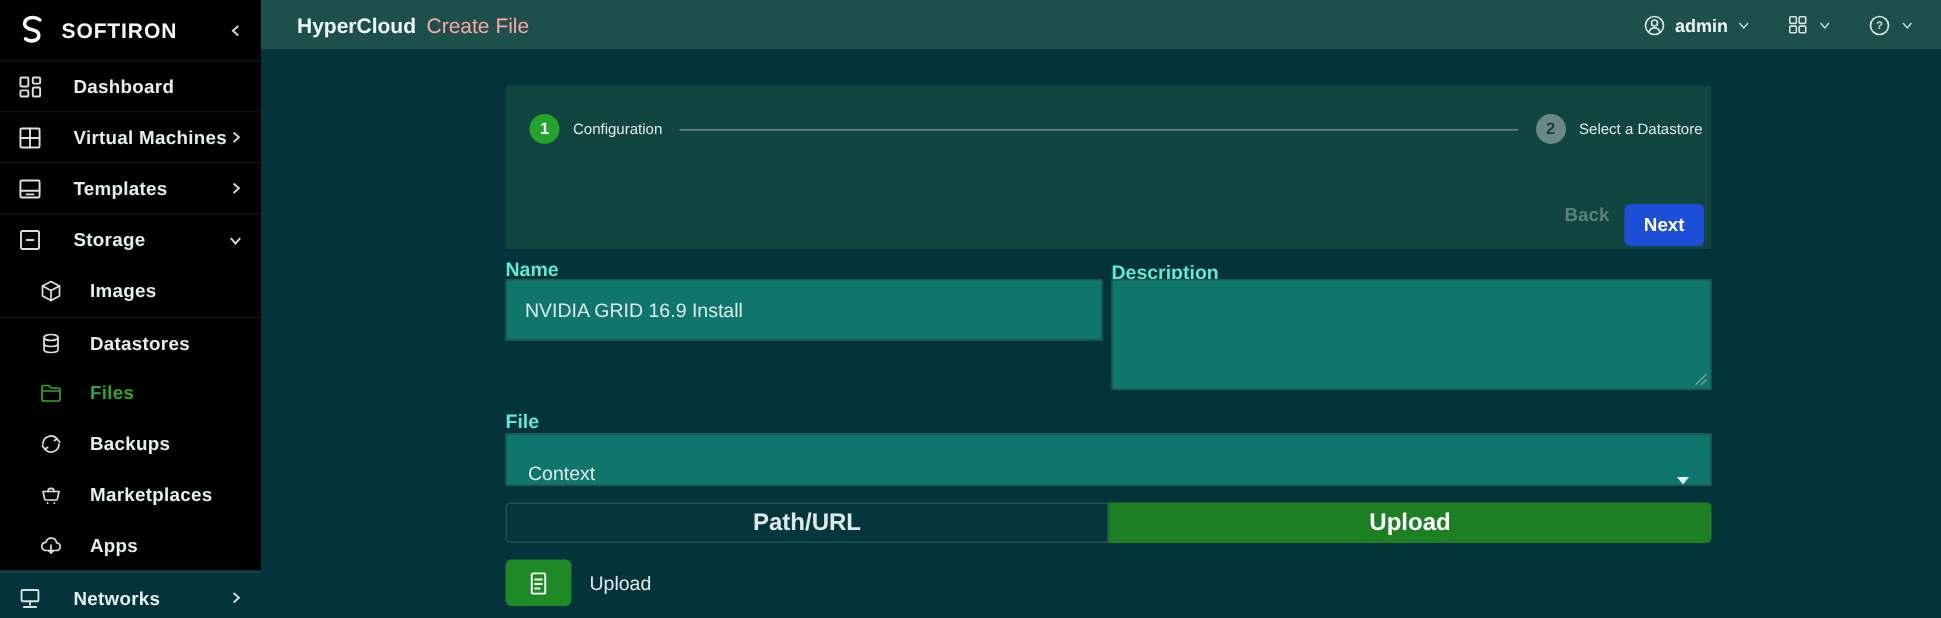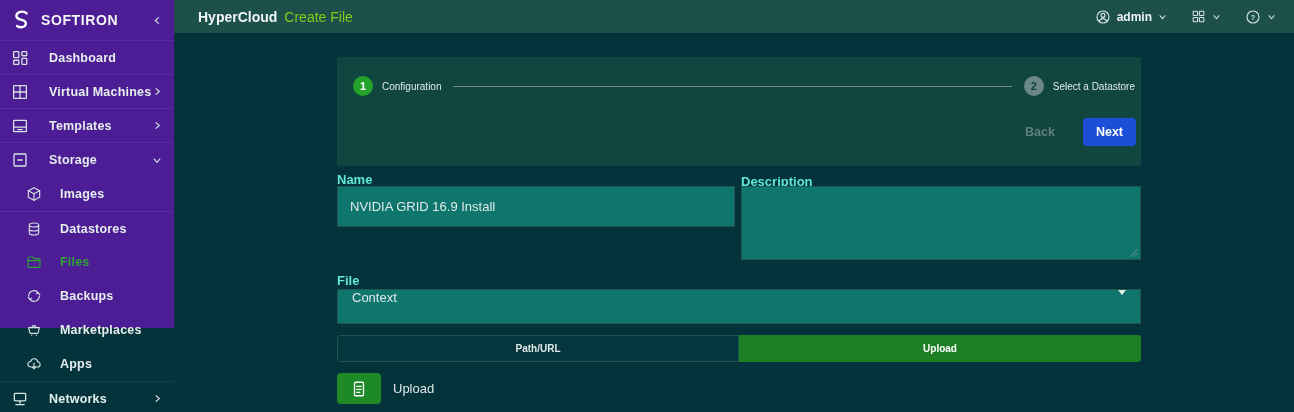--- a/index.html
+++ b/index.html
@@ -1,73 +1,73 @@
 <!DOCTYPE html>
 <html><head>
 <meta charset="utf-8">
 <style>
   * { box-sizing: border-box; margin: 0; padding: 0; }
   html,body { width:1294px; height:412px; overflow:hidden; }
   body { font-family:"Liberation Sans", sans-serif; background:#04333b; position:relative; }
 
   
-  .sidebar { position:absolute; left:0; top:0; width:174px; height:328px; background:#4c1d95; z-index:3; }
+  .sidebar { position:absolute; left:0; top:0; width:174px; height:380px; background:#000000; z-index:3; }
   .logo-row { height:41px; display:flex; align-items:center; padding:0 12px 0 11px; border-bottom:1px solid rgba(255,255,255,.08); }
   .logo-mark { width:22px; height:22px; margin-right:8px; flex:0 0 auto; }
   .logo-text { color:#f2f7f6; font-weight:bold; font-size:14px; letter-spacing:.6px; flex:1; }
   .collapse { color:#cfdedd; font-size:11px; display:flex; align-items:center; }
   .nav-item { height:34px; display:flex; align-items:center; padding:0 12px 0 11px; cursor:pointer; }
   .nav-item.sep { border-bottom:1px solid rgba(255,255,255,.07); }
   .nav-item.sep-top { border-top:1px solid rgba(255,255,255,.07); }
   .nav-icon { width:18px; height:18px; margin-right:20px; display:flex; align-items:center; justify-content:center; flex:0 0 auto; }
   .nav-item.sub { padding-left:26px; }
   .nav-item.sub .nav-icon { width:16px; height:16px; margin-right:18px; }
   .nav-label { color:#e4eeec; font-size:12.5px; font-weight:bold; letter-spacing:.2px; flex:1; white-space:nowrap; }
   .nav-caret { color:#cfdedd; display:flex; align-items:center; }
   .nav-item.active .nav-label { color:#2fa535; }
   svg.ic { stroke:#d7e3e2; stroke-width:1.7; fill:none; stroke-linecap:round; stroke-linejoin:round; }
   .nav-item.active svg.ic { stroke:#2fa535; }
 
   
   .topbar { position:absolute; left:174px; top:0; width:1120px; height:33px; background:#1d4f4b; display:flex; align-items:center; padding:0 18px 0 24px; }
   .brand { color:#f0f6f5; font-size:14px; font-weight:bold; }
-  .page-title { color:#84cc16; font-size:14px; margin-left:7px; flex:1; }
+  .page-title { color:#fca5a5; font-size:14px; margin-left:7px; flex:1; }
   .top-right { display:flex; align-items:center; gap:24px; }
   .top-group { display:flex; align-items:center; gap:6px; cursor:pointer; }
   .user-label { color:#eef4f3; font-size:12px; font-weight:bold; }
   .chev { display:flex; align-items:center; }
 
   
   .content { position:absolute; left:174px; top:33px; width:1120px; height:379px; background:#04333b; }
 
   .card { position:absolute; left:163px; top:24px; width:804px; height:109px; background:#11453f; border-radius:2px; }
   .stepper { position:absolute; left:16px; right:6px; top:19px; display:flex; align-items:center; }
   .step { display:flex; align-items:center; gap:9px; }
   .step-circle { width:20px; height:20px; border-radius:50%; display:flex; align-items:center; justify-content:center; font-size:11px; font-weight:bold; }
   .step-circle.done { background:#23a32c; color:#ffffff; }
   .step-circle.todo { background:#6c8886; color:#11413c; }
   .step-label { color:#dfe9e8; font-size:10px; }
   .step-line { flex:1; height:1px; background:#75878a; margin:0 12px; }
-  .card-actions { position:absolute; right:5px; bottom:20px; display:flex; align-items:center; gap:28px; }
+  .card-actions { position:absolute; right:5px; bottom:2px; display:flex; align-items:flex-start; gap:10px; }
   .btn-back { color:#5f7f7c; font-size:12.5px; font-weight:bold; background:none; border:none; cursor:pointer; font-family:inherit; }
   .btn-next { background:#1d4ed8; color:#ffffff; font-size:12.5px; font-weight:bold; border:none; border-radius:4px; padding:7px 13px; cursor:pointer; font-family:inherit; }
 
   .f-label { position:absolute; color:#5eead4; font-size:13px; font-weight:bold; }
   .field { background:#0f766e; border:1px solid #1f5850; color:#dfe9e8; font-size:13px; font-family:inherit; }
   .name-input { position:absolute; left:163px; top:153px; width:398px; height:41px; padding:0 12px; outline:none; }
   .desc-wrap { position:absolute; left:567px; top:153px; width:400px; height:74px; }
   .desc-input { width:100%; height:100%; resize:none; padding:8px 12px; outline:none; }
   .resize-corner { position:absolute; right:2px; bottom:2px; pointer-events:none; }
 
-  .select { position:absolute; left:163px; top:256px; width:804px; height:35px; display:flex; align-items:flex-start; padding:0 14px; cursor:pointer; }
+  .select { position:absolute; left:163px; top:256px; width:804px; height:35px; display:flex; align-items:flex-end; padding:0 14px; cursor:pointer; }
   .select-value { flex:1; }
   .select-caret { width:0; height:0; border-left:4px solid transparent; border-right:4px solid transparent; border-top:5px solid #e6efee; }
 
   .tabs { position:absolute; left:163px; top:302px; width:804px; height:27px; display:flex; }
-  .tab { width:402px; display:flex; align-items:center; justify-content:center; font-size:10px; font-weight:bold; cursor:pointer; }
+  .tab { width:402px; display:flex; align-items:center; justify-content:center; font-size:16px; font-weight:bold; cursor:pointer; }
   .tab.inactive { background:#05353d; border:1px solid #20544f; color:#dfe9e8; border-radius:3px 0 0 3px; }
   .tab.active { background:#1d7f24; color:#ffffff; border-radius:0 3px 3px 0; }
 
   .upload-row { position:absolute; left:163px; top:340px; display:flex; align-items:center; }
   .upload-btn { width:44px; height:31px; background:#1e8a25; border:none; border-radius:4px; display:flex; align-items:center; justify-content:center; cursor:pointer; }
   .upload-caption { color:#dfe9e8; font-size:13px; margin-left:12px; }
 </style>
 </head>
 <body>
 

